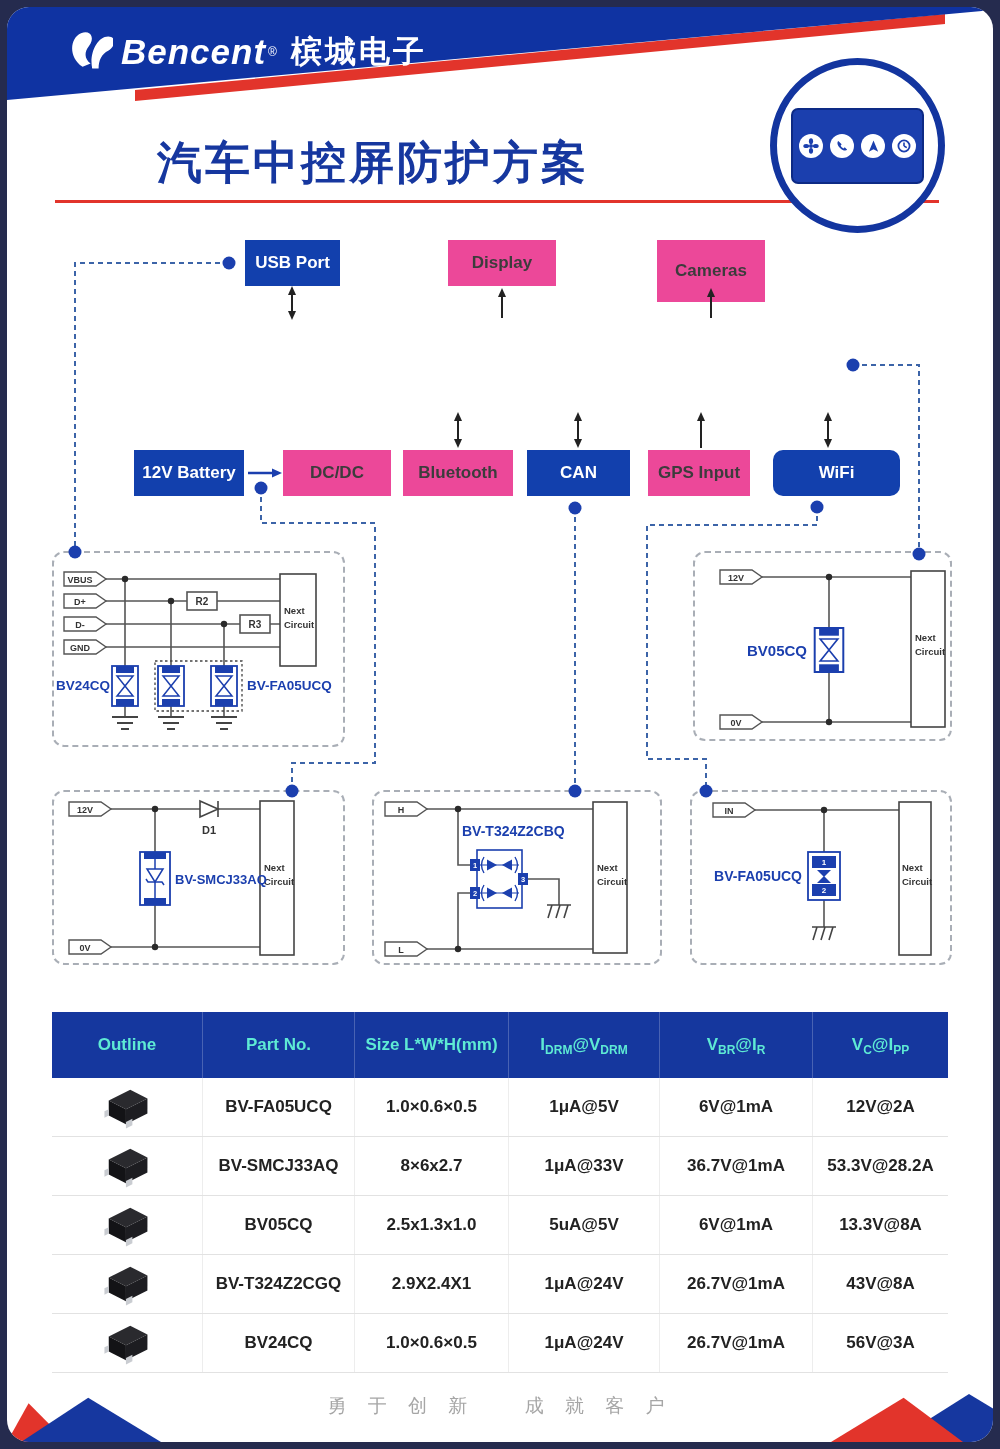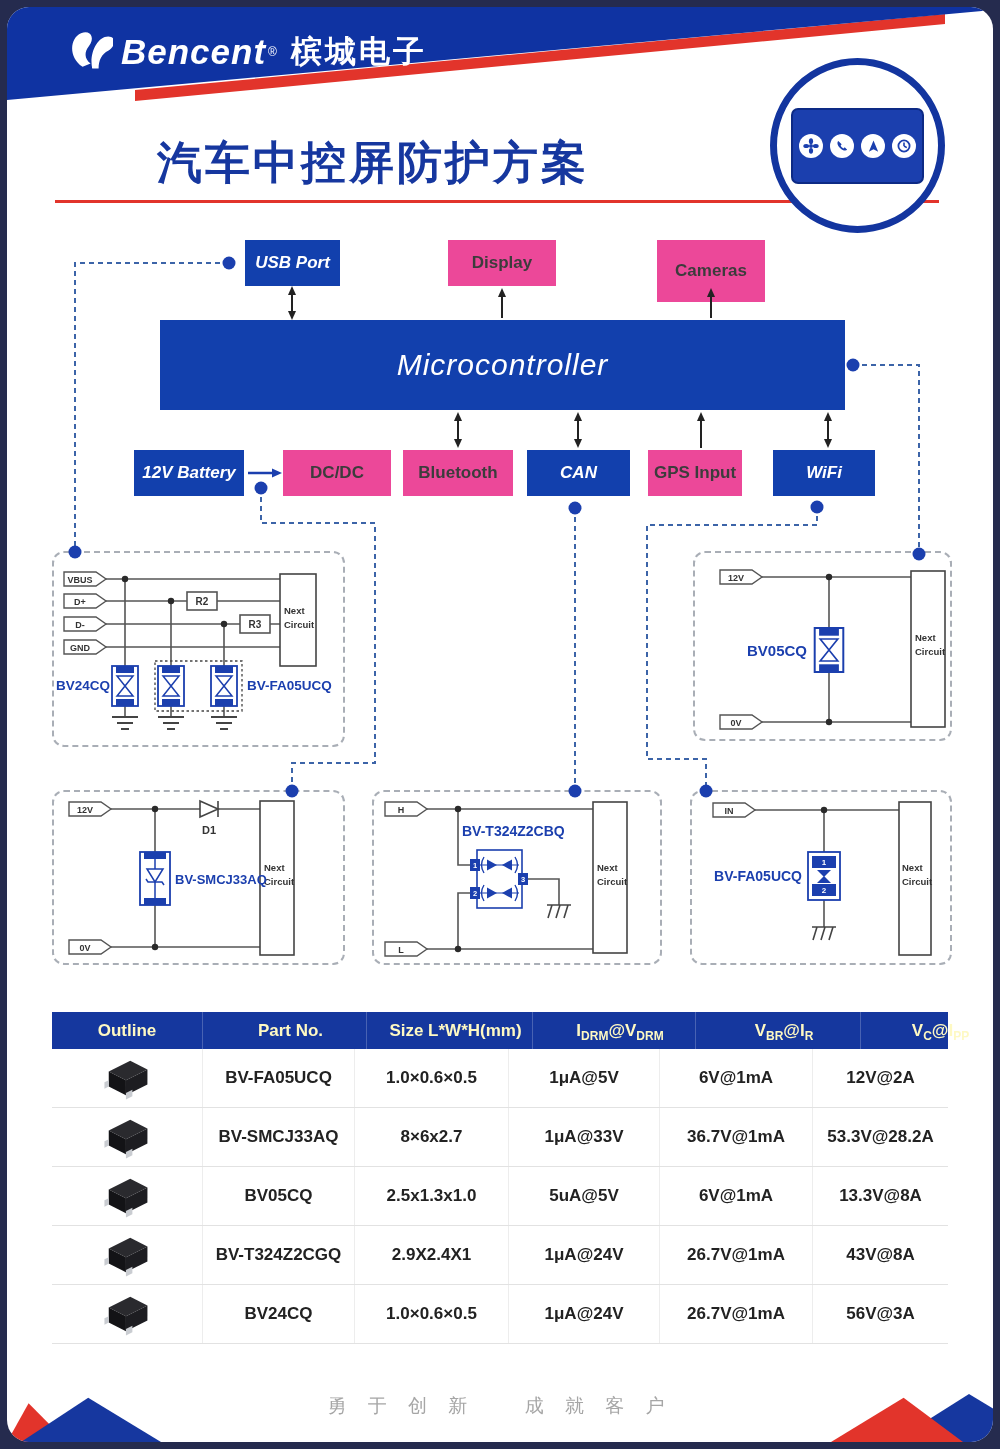--- a/index.html
+++ b/index.html
@@ -33,31 +33,31 @@
   .badge{position:absolute;left:763px;top:51px;width:175px;height:175px;
     background:#fff;border:7px solid #13359f;border-radius:50%;z-index:3;box-sizing:border-box;}
   .badge-screen{position:absolute;left:14px;top:43px;width:133px;height:76px;
     background:#1b3fae;border:2px solid #0d2a85;border-radius:7px;
     display:flex;align-items:center;justify-content:center;gap:7px;box-sizing:border-box;}
   .badge-ico{width:24px;height:24px;background:#fff;border-radius:50%;
     display:flex;align-items:center;justify-content:center;}
   
   .blk{position:absolute;display:flex;align-items:center;justify-content:center;
     font-size:17px;font-weight:bold;z-index:2;}
-  .blk-blue{background:#1240ad;color:#fff;font-style:italic;}
+  .blk-blue{background:#1240ad;color:#fff;}
   .blk-gray{background:#ec4899;color:#3c3c3c;}
   .mcu{font-size:30px;font-weight:normal;letter-spacing:1px;}
   
   .panel{position:absolute;border:2px dashed #a9aeb6;border-radius:12px;
     background:#fff;z-index:1;box-sizing:border-box;}
   #circuit-layer{position:absolute;left:0;top:0;z-index:2;pointer-events:none;}
   
   .tbl{position:absolute;left:45px;top:1005px;width:896px;z-index:2;}
   .tbl-header{display:grid;grid-template-columns:151px 152px 154px 151px 153px 135px;
-    height:37px;background:#15379e;color:#fef9c3;gap:12px;}
+    height:66px;background:#15379e;color:#5eead4;}
   .hcell{display:flex;align-items:center;justify-content:center;
     font-size:17px;font-weight:bold;border-right:1px solid rgba(255,255,255,.22);}
   .hcell:last-child{border-right:none;}
   .hs-sub{font-size:12px;position:relative;top:5px;}
   .trow{display:grid;grid-template-columns:151px 152px 154px 151px 153px 135px;
     height:58px;border-bottom:1px solid #e2e2e2;background:#fff;}
   .tcell{display:flex;align-items:center;justify-content:center;
     font-size:17px;font-weight:bold;color:#222;border-right:1px solid #ededed;}
   .tcell:last-child{border-right:none;}
   
@@ -115,27 +115,26 @@
           <circle cx="8" cy="8" r="5.6" fill="none" stroke="#1b3fae" stroke-width="1.8"></circle>
           <path d="M8,8 L8,4.6 M8,8 L10.8,9.6" stroke="#1b3fae" stroke-width="1.6" fill="none"></path>
         </svg>
       </span>
     </div>
   </div>
 
   <div class="blk blk-blue" style="left:238px;top:233px;width:95px;height:46px;">USB Port</div>
   <div class="blk blk-gray" style="left:441px;top:233px;width:108px;height:46px;">Display</div>
   <div class="blk blk-gray" style="left:650px;top:233px;width:108px;height:62px;">Cameras</div>
-  <div class="blk blk-blue mcu" style="left:153px;top:313px;width:685px;height:90px;">Microcontroller</div>
   <div class="blk blk-blue" style="left:127px;top:443px;width:110px;height:46px;">12V Battery</div>
   <div class="blk blk-gray" style="left:276px;top:443px;width:108px;height:46px;">DC/DC</div>
   <div class="blk blk-gray" style="left:396px;top:443px;width:110px;height:46px;">Bluetooth</div>
   <div class="blk blk-blue" style="left:520px;top:443px;width:103px;height:46px;">CAN</div>
-  <div class="blk blk-gray" style="left:641px;top:443px;width:94px;height:46px;">GPS Input</div>
-  <div class="blk blk-blue" style="left:766px;top:443px;width:102px;height:46px;">WiFi</div>
+  <div class="blk blk-gray" style="left:641px;top:443px;width:102px;height:46px;">GPS Input</div>
+  <div class="blk blk-blue" style="left:766px;top:443px;width:127px;height:46px;border-radius:10px;">WiFi</div>
 
   <div class="panel" style="left:45px;top:544px;width:293px;height:196px;"></div>
   <div class="panel" style="left:686px;top:544px;width:259px;height:190px;"></div>
   <div class="panel" style="left:45px;top:783px;width:293px;height:175px;"></div>
   <div class="panel" style="left:365px;top:783px;width:290px;height:175px;"></div>
   <div class="panel" style="left:683px;top:783px;width:262px;height:175px;"></div>
 
   <svg id="circuit-layer" width="986" height="1435" viewBox="0 0 986 1435">
     <defs>
       <g id="tvs-bi">

